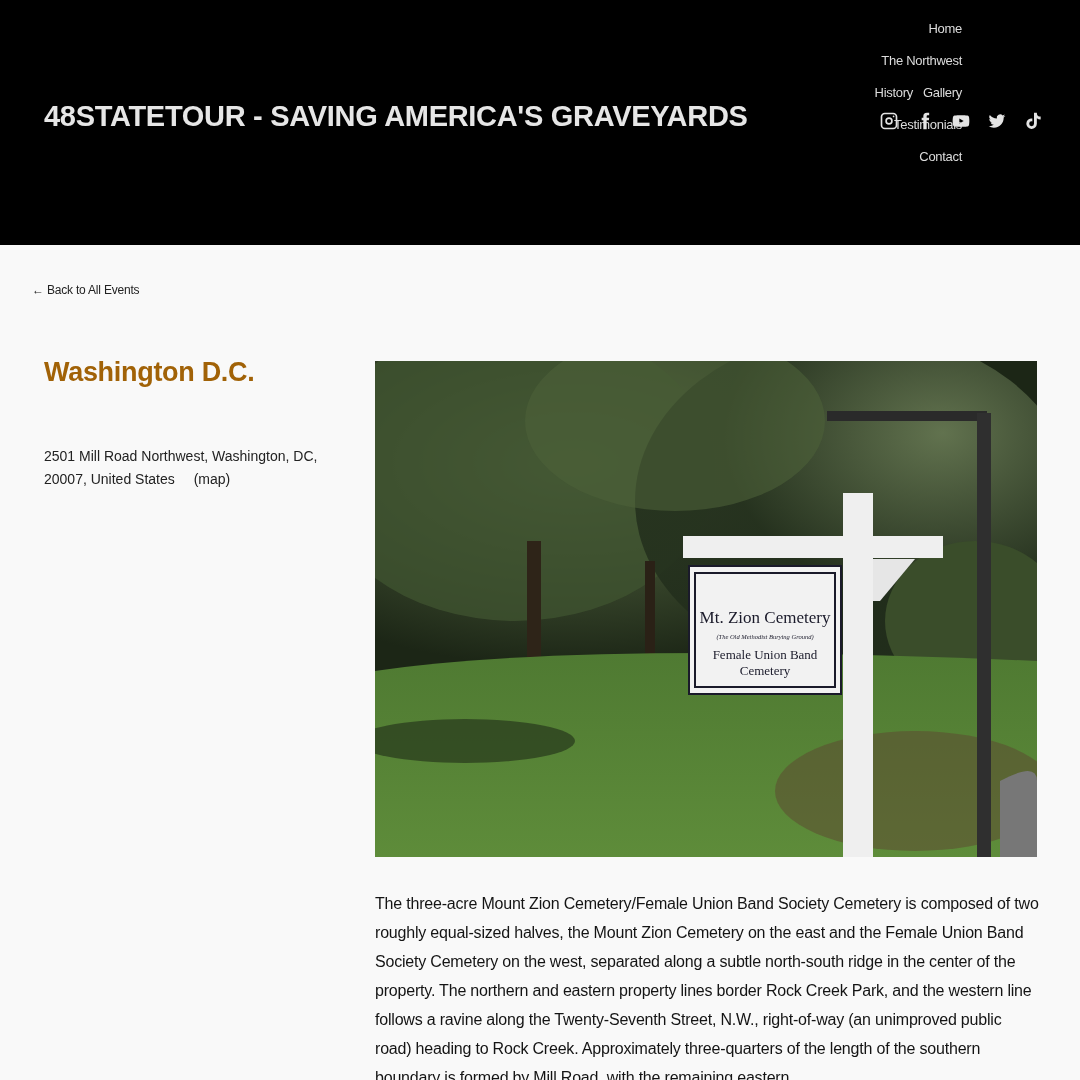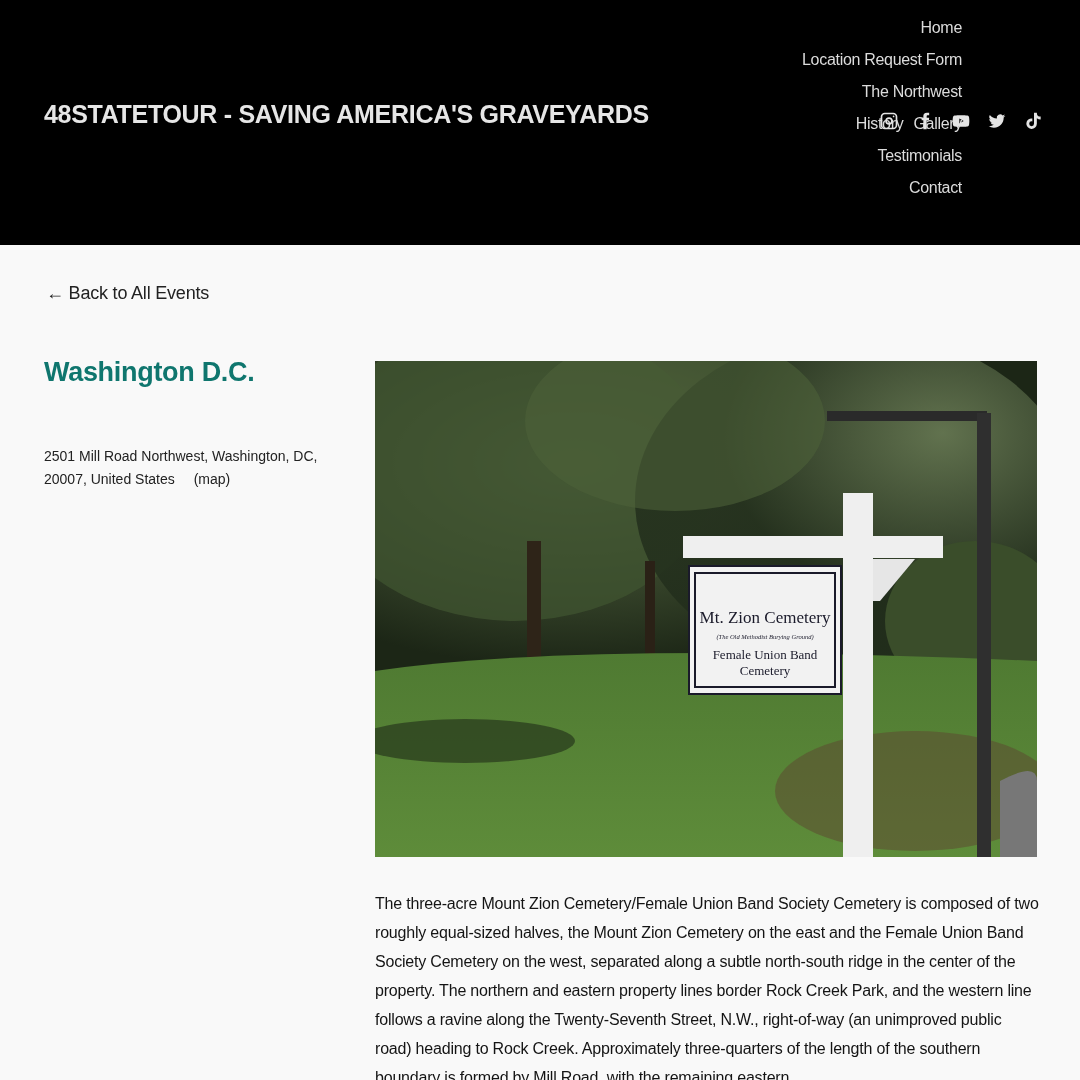--- a/index.html
+++ b/index.html
@@ -1,53 +1,50 @@
 <!DOCTYPE html>
 <html><head>
   <meta charset="utf-8">
   <style>
     * { box-sizing: border-box; margin: 0; padding: 0; }
     html, body { width: 1080px; height: 1080px; overflow: hidden; }
     body { background: #f9f9f9; font-family: "Liberation Sans", sans-serif; color: #111; position: relative; }
 
     .header { position: absolute; left: 0; top: 0; width: 1080px; height: 245px; background: #000; }
-    .site-title { position: absolute; left: 44px; top: 100px; font-size: 25px; font-weight: bold; color: #e6e6e6; letter-spacing: -0.3px; white-space: nowrap; text-decoration: none; }
+    .site-title { position: absolute; left: 44px; top: 100px; font-size: 29px; font-weight: bold; color: #e6e6e6; letter-spacing: -0.3px; white-space: nowrap; text-decoration: none; }
 
     .nav { position: absolute; right: 118px; top: 12px; width: 320px; }
     .nav-row { height: 32px; display: flex; justify-content: flex-end; align-items: center; gap: 10px; }
-    .nav a { color: #dcdcdc; font-size: 16px; text-decoration: none; white-space: nowrap; letter-spacing: -0.3px; }
+    .nav a { color: #dcdcdc; font-size: 13px; text-decoration: none; white-space: nowrap; letter-spacing: -0.3px; }
 
     .social { position: absolute; left: 878px; top: 110px; display: flex; align-items: center; gap: 14px; }
     .social .ic { width: 22px; height: 22px; display: flex; align-items: center; justify-content: center; }
     .social svg { width: 20px; height: 20px; fill: #e4e4e4; }
 
-    .back-link { position: absolute; left: 46px; top: 283px; font-size: 18px; color: #222; text-decoration: none; letter-spacing: -0.2px; }
+    .back-link { position: absolute; left: 32px; top: 283px; font-size: 12px; color: #222; text-decoration: none; letter-spacing: -0.2px; }
 
-    .event-title { position: absolute; left: 44px; top: 357px; font-size: 27px; font-weight: bold; color: #0f766e; letter-spacing: -0.3px; }
+    .event-title { position: absolute; left: 44px; top: 357px; font-size: 27px; font-weight: bold; color: #a16207; letter-spacing: -0.3px; }
 
     .meta { position: absolute; left: 44px; top: 428px; width: 300px; font-size: 14px; line-height: 23px; color: #222; }
     .meta .block { margin-bottom: 17px; }
     .meta a { color: #222; text-decoration: none; margin-left: 15px; }
 
     .hero { position: absolute; left: 375px; top: 361px; width: 662px; height: 496px; overflow: hidden; background: #c4b5fd; }
 
     .desc { position: absolute; left: 375px; top: 889px; width: 665px; font-size: 16px; line-height: 29px; color: #141414; letter-spacing: -0.2px; }
   </style>
 </head>
 <body>
 
 <header class="header">
   <a class="site-title" href="#">48STATETOUR - SAVING AMERICA'S GRAVEYARDS</a>
 
   <nav class="nav">
     <div class="nav-row">
         <a href="#">Home</a>
-      </div>
-    <div class="nav-row">
-        <a href="#">Location Request Form</a>
       </div>
     <div class="nav-row">
         <a href="#">The Northwest</a>
       </div>
     <div class="nav-row">
       <a href="#">History</a>
       <a href="#">Gallery</a>
     </div>
     <div class="nav-row">
         <a href="#">Testimonials</a>

